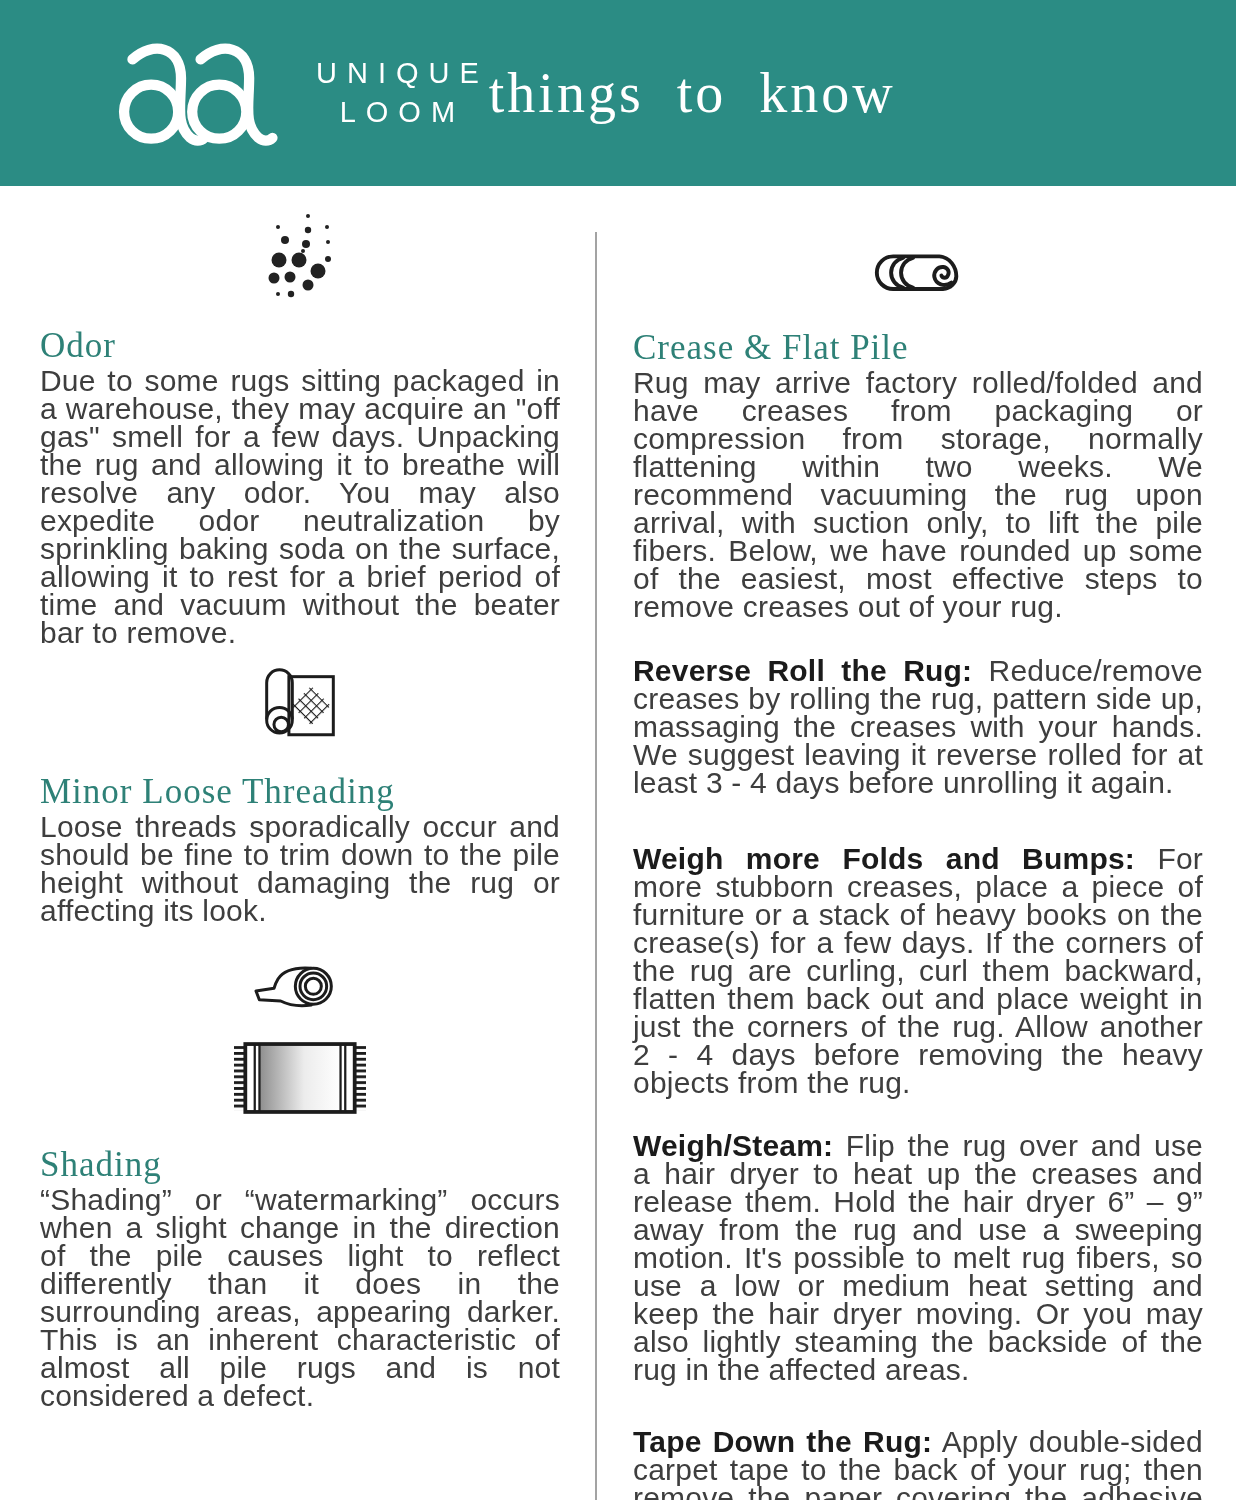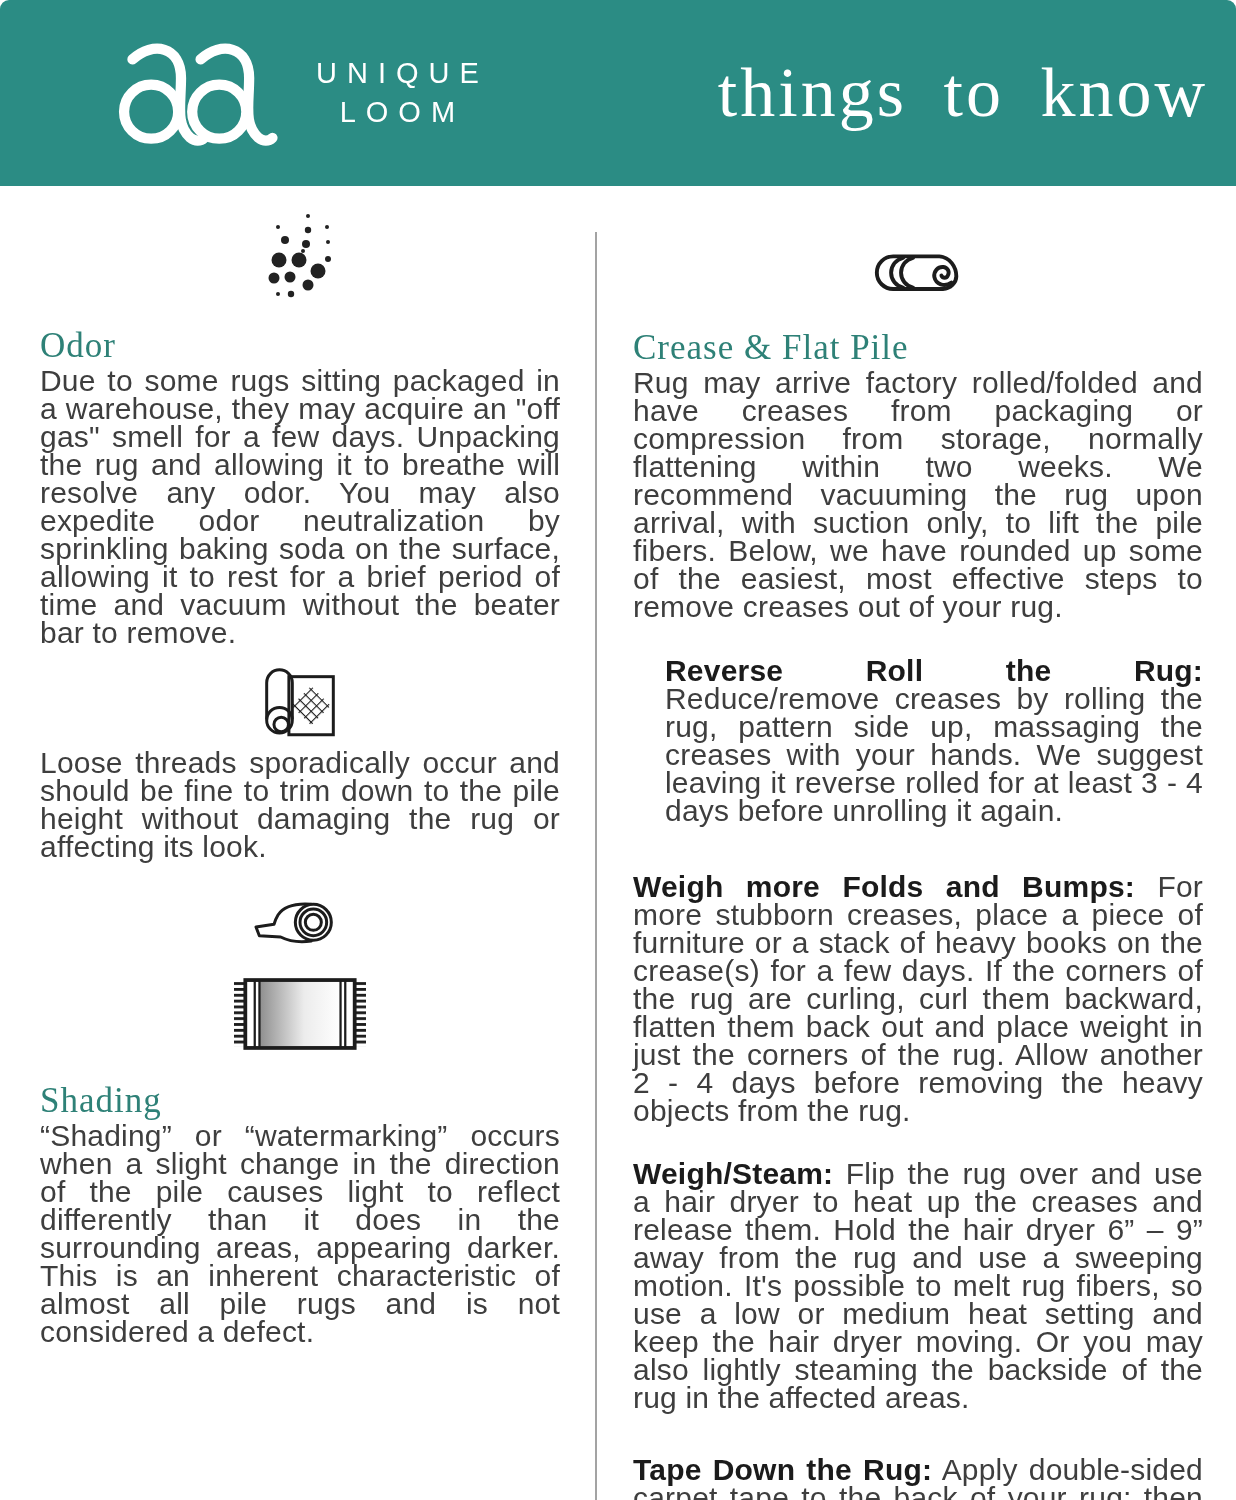--- a/index.html
+++ b/index.html
@@ -1,36 +1,35 @@
 <!DOCTYPE html>
 <html><head>
 <meta charset="utf-8">
 <style>
   * { margin:0; padding:0; box-sizing:border-box; }
   html,body { background:#ffffff; }
   .page {
     position:relative; width:1236px; height:1500px; margin:0 auto;
     background:#ffffff; overflow:hidden;
     font-family:"Liberation Sans", sans-serif;
-    border-radius:9px;
   }
   
   .banner {
     position:absolute; top:0; left:0; width:1236px; height:186px;
     background:#2b8c84; display:flex; align-items:center;
   }
   .logo-svg { width:190px; height:112px; margin-left:100px; flex:none; }
   .brand {
     color:#ffffff; font-size:29px; font-weight:400; letter-spacing:10px;
     line-height:1.35; margin-left:26px; text-align:center; flex:none;
   }
   .banner-title {
-    flex:1; text-align:right; color:#ffffff;
+    flex:1; text-align:left; color:#ffffff;
     font-family:"Liberation Serif", serif; font-weight:400;
-    font-size:70px; letter-spacing:3px; word-spacing:16px; margin-right:28px;
+    font-size:56px; letter-spacing:3px; word-spacing:16px; margin-right:28px;
     white-space:nowrap;
   }
   
   .divider { position:absolute; left:595px; top:232px; width:2px; height:1268px; background:#a3a3a3; }
   .col { position:absolute; top:186px; }
   .col-left  { left:40px;  width:520px; }
   .col-right { left:633px; width:570px; }
   .icon-wrap { text-align:center; }
   h2.sec {
     font-family:"Liberation Serif", serif; font-weight:400; color:#2e8177;
@@ -45,21 +44,21 @@
   .iw-odor      { margin-top:22px; }
   .h-odor       { margin-top:18px; }
   .iw-thread    { margin-top:16px; }
   .h-thread     { margin-top:22px; }
   .iw-pad       { margin-top:34px; }
   .h-pad        { margin-top:27px; }
   .iw-shade     { margin-top:17px; }
   .h-shade      { margin-top:24px; }
   .iw-crease    { margin-top:64px; }
   .h-crease     { margin-top:29px; }
-  .tip-1 { margin-top:36px;margin-left:32px; }
+  .tip-1 { margin-top:36px; }
   .tip-2 { margin-top:48px; }
   .tip-3 { margin-top:35px; }
   .tip-4 { margin-top:44px; }
   svg .ln { stroke:#1c1c1c; fill:none; }
 </style>
 </head>
 <body>
 
 <div class="page">
 
@@ -117,20 +116,21 @@
             <line x1="0" y1="0" x2="9" y2="0" stroke="#1c1c1c" stroke-width="2.6"></line>
           </pattern>
         </defs>
         <rect class="ln" x="42" y="16" width="52" height="68" stroke-width="3.5" fill="#ffffff"></rect>
         <path d="M 68,27 L 91,50 L 68,73 L 45,50 Z" fill="url(#xh)"></path>
         <path class="ln" d="M 16,66 L 16,23 A 15,15 0 0 1 46,23 L 46,66" stroke-width="3.5" fill="#ffffff"></path>
         <circle class="ln" cx="31" cy="67" r="15" stroke-width="3.5" fill="#ffffff"></circle>
         <circle class="ln" cx="33" cy="72" r="8.5" stroke-width="3.5" fill="#ffffff"></circle>
       </svg>
     </div>
+    <h2 class="sec h-thread">Minor Loose Threading</h2>
     <p class="body">Loose threads sporadically occur and should be fine to trim down to the pile height without damaging the rug or affecting its look.</p>
 
     <div class="icon-wrap iw-pad">
       <svg width="100" height="60" viewBox="0 0 150 90">
         <g stroke="#1c1c1c" stroke-width="4.5" stroke-linejoin="round" fill="#ffffff">
           <path d="M 92,14 C 66,12 50,18 42,30 C 39,35 37,40 36,44 L 9,48 L 14,61 L 46,63 C 60,70 78,71 92,69 L 92,14 Z"></path>
           <circle cx="95" cy="41" r="27"></circle>
           <circle cx="95" cy="41" r="20"></circle>
           <circle cx="95" cy="41" r="12"></circle>
         </g>

